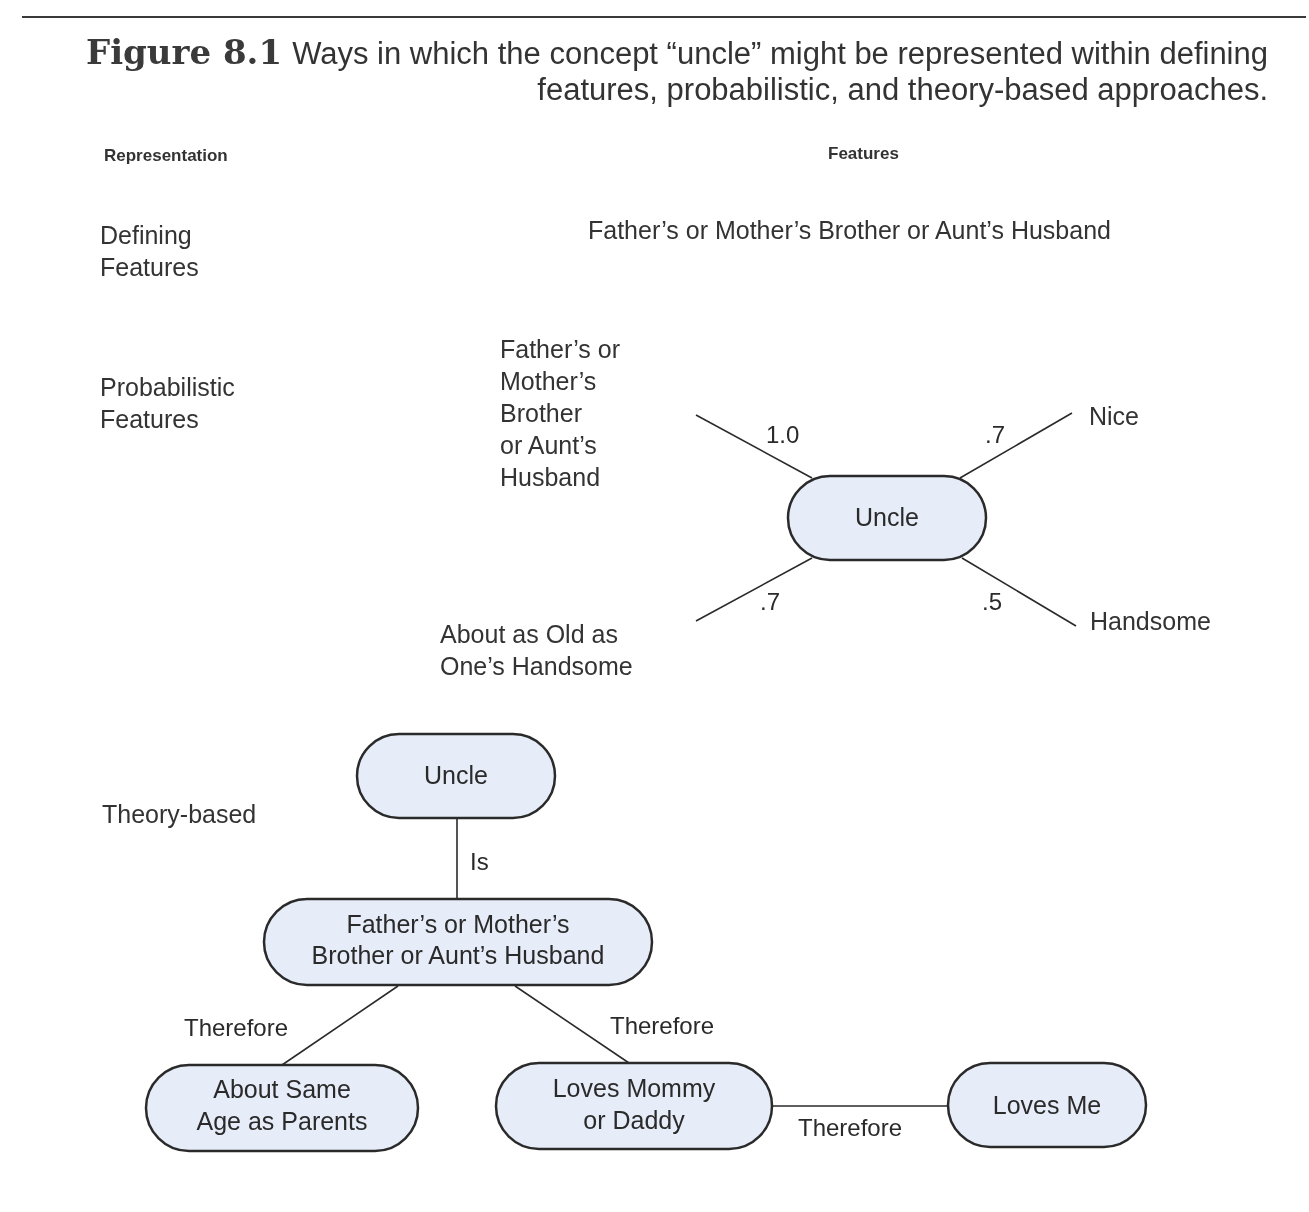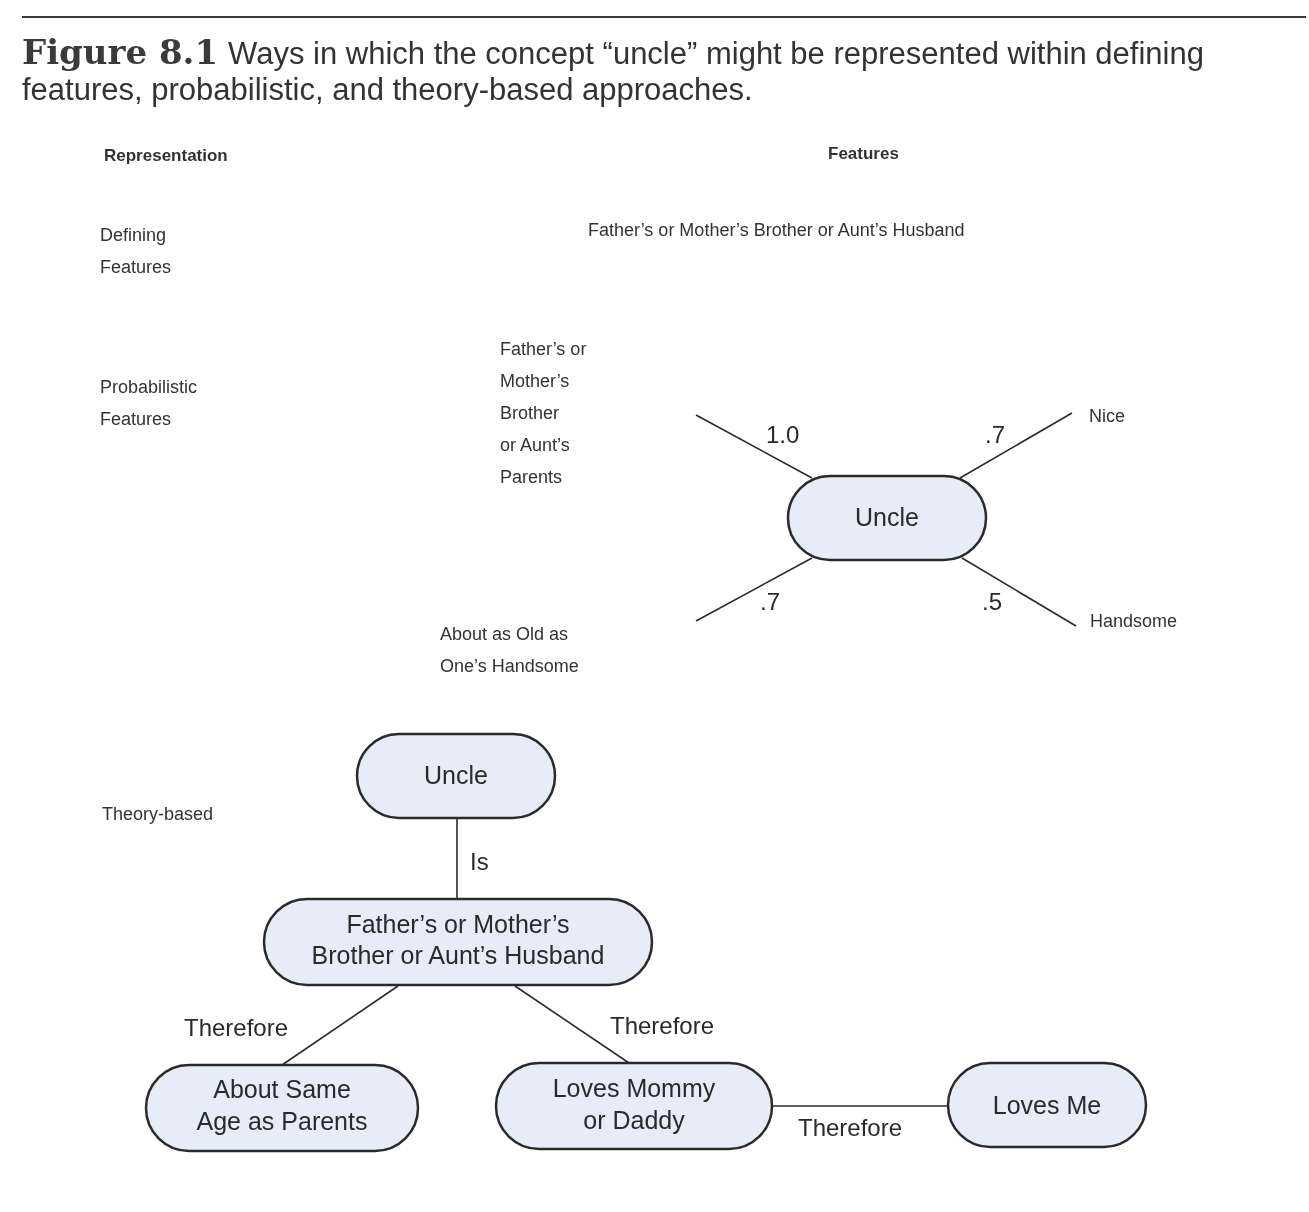--- a/index.html
+++ b/index.html
@@ -1,21 +1,21 @@
 <!DOCTYPE html>
 <html><head>
 <meta charset="utf-8">
 <style>
   html, body { margin:0; padding:0; background:#ffffff; }
   body { width:1309px; height:1212px; position:relative; overflow:hidden; font-family:"Liberation Sans", sans-serif; color:#2a2a2a; }
   .rule { position:absolute; left:22px; top:16px; width:1284px; height:2px; background:#3a3a3a; }
-  .caption { position:absolute; left:22px; top:34px; width:1260px; font-size:31px; line-height:36px; color:#333; }
+  .caption { position:absolute; left:8px; top:34px; width:1260px; font-size:31px; line-height:36px; color:#333;text-align:right; }
   .caption .fig { font-family:"DejaVu Serif", serif; font-weight:bold; font-size:34px; color:#3a3a3a; margin-right:10px; }
   .hdr { position:absolute; font-weight:bold; font-size:17px; color:#333; }
-  .lbl { position:absolute; font-size:18px; line-height:32px; color:#333; }
+  .lbl { position:absolute; font-size:25px; line-height:32px; color:#333; }
   .right { text-align:left; }
   svg { position:absolute; left:0; top:0; }
   .node rect { fill:#e6ecf8; stroke:#2a2a2a; stroke-width:2.5; }
   .edge { stroke:#2a2a2a; stroke-width:1.6; fill:none; }
   .ntext { font-family:"Liberation Sans", sans-serif; font-size:25px; fill:#2a2a2a; text-anchor:middle; }
   .etext { font-family:"Liberation Sans", sans-serif; font-size:24px; fill:#2a2a2a; }
 </style>
 </head>
 <body>
 
@@ -36,21 +36,21 @@
 <div class="lbl" style="left:100px; top:335px;margin-top:36px;">
   <div>Probabilistic</div>
   <div>Features</div>
 </div>
 
 <div class="lbl right" style="left:500px; width:183px; top:333px;">
   <div>Father’s or</div>
   <div>Mother’s</div>
   <div>Brother</div>
   <div>or Aunt’s</div>
-  <div>Parents</div>
+  <div>Husband</div>
 </div>
 <div class="lbl" style="left:1089px; top:400px;">Nice</div>
 <div class="lbl right" style="left:440px; width:243px; top:618px;">
   <div>About as Old as</div>
   <div>One’s Handsome</div>
 </div>
 <div class="lbl" style="left:1090px; top:605px;">Handsome</div>
 
 <div class="lbl" style="left:102px; top:759px;margin-top:39px;">Theory-based</div>
 

